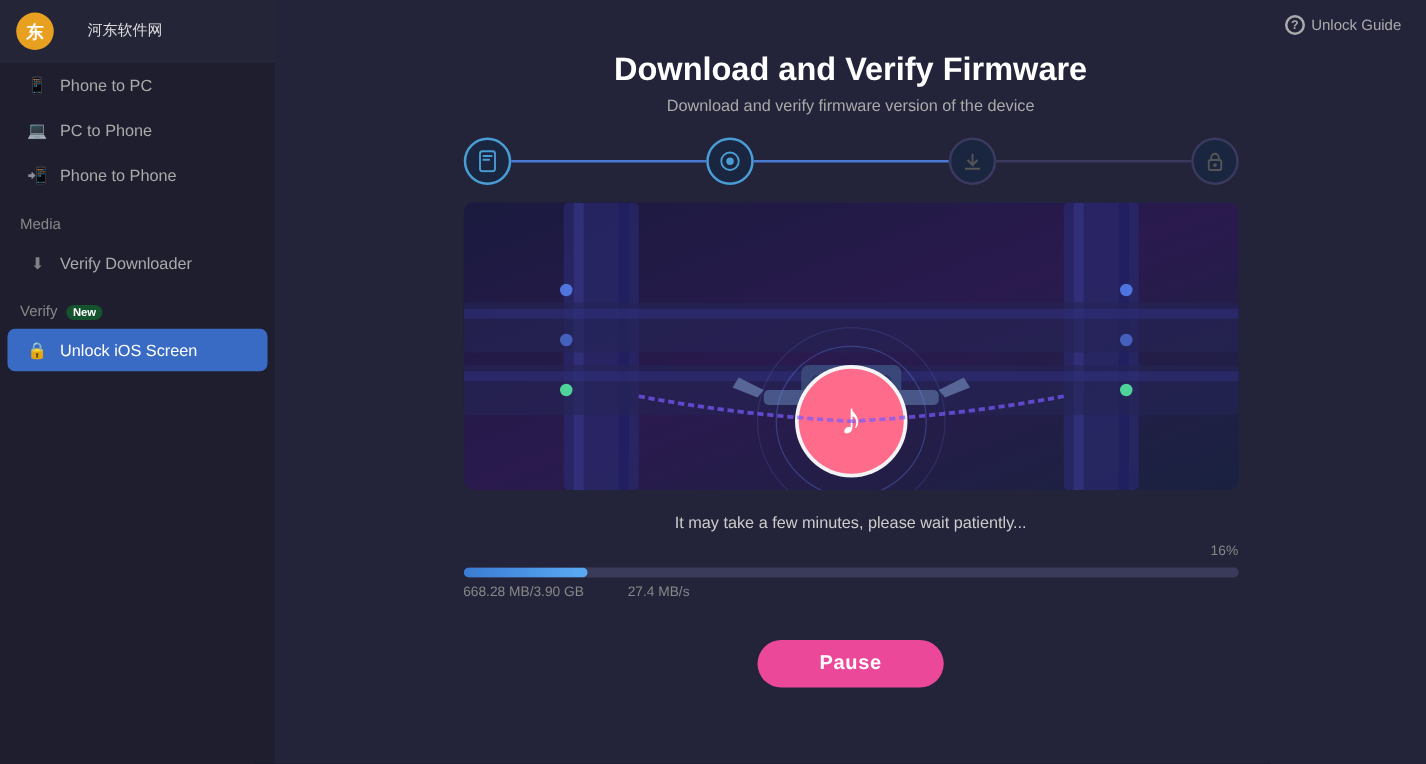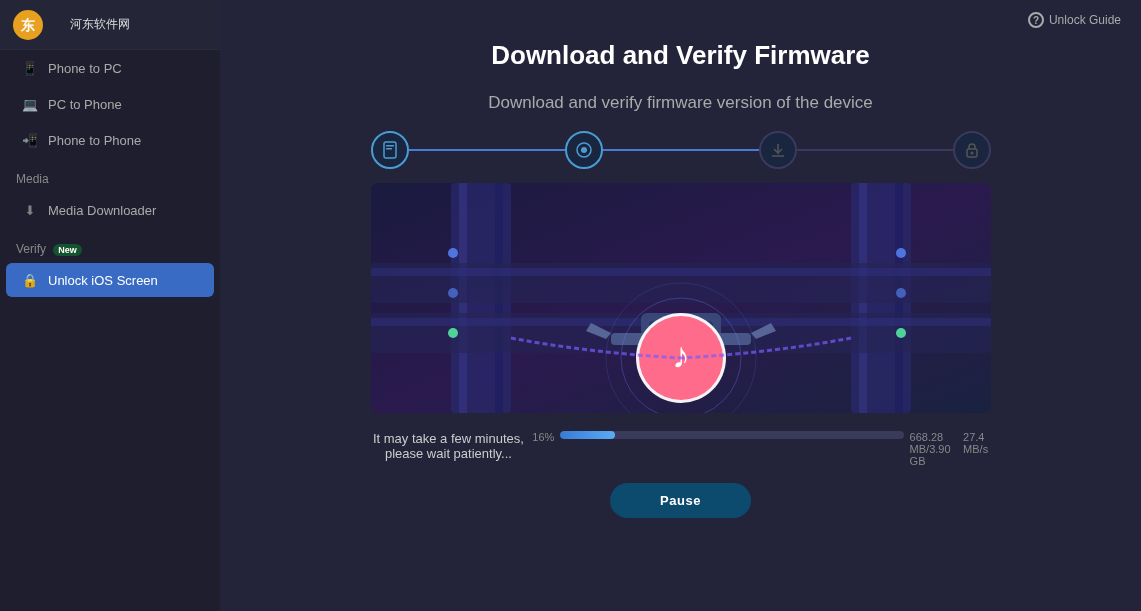--- a/index.html
+++ b/index.html
@@ -134,24 +134,24 @@
       flex-direction: column;
       align-items: center;
       padding: 0 40px 20px 40px;
     }
 
     .page-title {
       font-size: 26px;
       font-weight: 700;
       color: #fff;
       text-align: left;
-      margin-bottom: 22px;
+      margin-bottom: 6px;
     }
     .page-subtitle {
-      font-size: 17px;
+      font-size: 13px;
       color: #aaa;
       text-align: center;
       margin-bottom: 18px;
     }
 
     
     .step-progress {
       display: flex;
       align-items: center;
       gap: 0;
@@ -204,20 +204,21 @@
 
     
     .illustration svg {
       width: 100%;
       height: 100%;
     }
 
     .progress-section {
       width: 620px;
       display: flex;
+      flex-direction: column;
       gap: 6px;
     }
     .wait-text {
       font-size: 13px;
       color: #ccc;
       text-align: center;
       margin-bottom: 4px;
     }
     .progress-bar-container {
       position: relative;
@@ -228,40 +229,40 @@
       overflow: hidden;
     }
     .progress-bar-fill {
       height: 100%;
       background: linear-gradient(90deg, #3a7bd4, #5aabf4);
       border-radius: 4px;
       transition: width 0.3s;
     }
     .progress-info {
       display: flex;
-      justify-content: space-between;
       font-size: 11px;
       color: #888;
+      gap: 35px;
     }
     .progress-percent {
       text-align: right;
       font-size: 11px;
       color: #888;
       margin-bottom: 1px;
     }
 
     .pause-btn {
       display: block;
-      margin: 16px auto 0 auto;
+      margin: 32px auto 0 auto;
       padding: 10px 50px;
-      background: #0c4a6e;
+      background: #ec4899;
       color: #fff;
       border: none;
       border-radius: 22px;
-      font-size: 13px;
+      font-size: 16px;
       font-weight: 600;
       cursor: pointer;
       letter-spacing: 0.5px;
     }
   </style>
 </head>
 <body>
 
 <div class="sidebar">
   <div class="sidebar-logo">
@@ -283,21 +284,21 @@
   </div>
   <div class="sidebar-item">
     <span class="item-icon">📲</span>
     <span>Phone to Phone</span>
   </div>
 
   <div class="sidebar-section-label">Media</div>
 
   <div class="sidebar-item">
     <span class="item-icon">⬇</span>
-    <span>Media Downloader</span>
+    <span>Verify Downloader</span>
   </div>
 
   <div class="sidebar-section-label">
     <span>Verify</span>
     <span class="new-badge">New</span>
   </div>
 
   <div class="sidebar-item active">
     <span class="item-icon">🔒</span>
     <span>Unlock iOS Screen</span>

